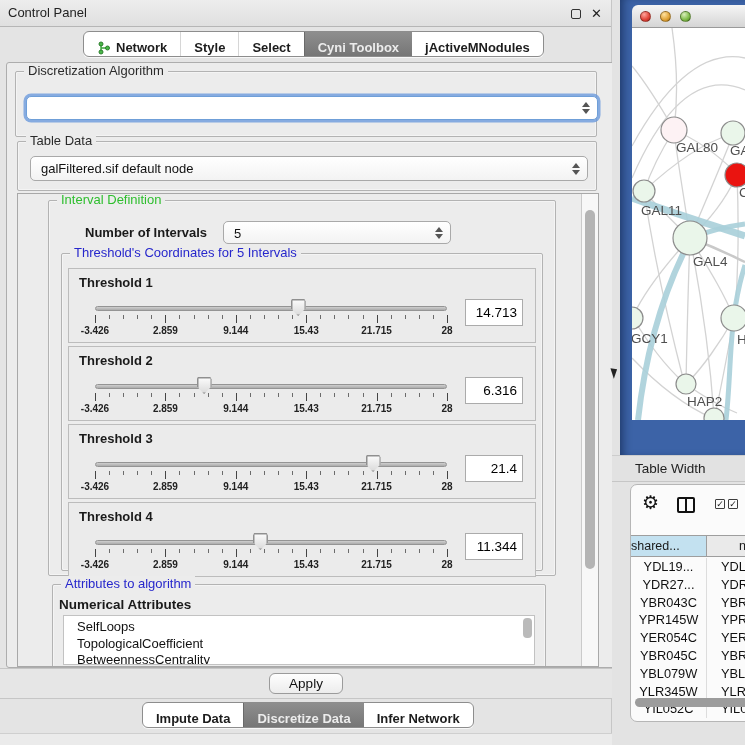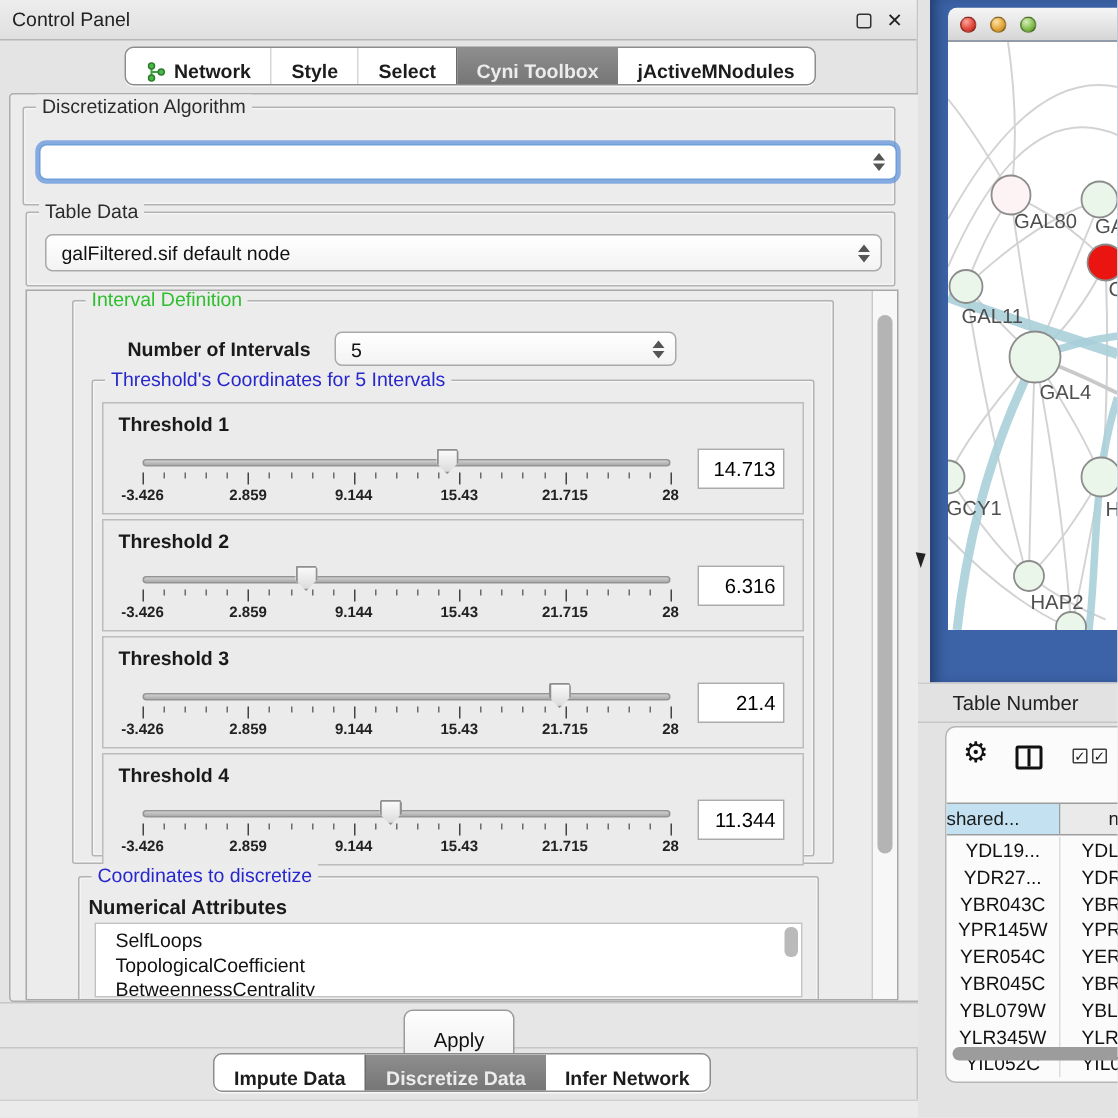--- a/index.html
+++ b/index.html
@@ -73,21 +73,21 @@
   .value-box { position:absolute; right:12px; top:30px; width:58px; height:27px; background:#fff; border:1px solid #ababab; font-size:13.5px; line-height:25px; text-align:right; padding-right:5px; color:#000; }
 
   .attr-group { left:34px; top:390px; width:494px; height:92px; }
   .attr-title { position:absolute; left:6px; top:12px; font-weight:bold; font-size:13.5px; }
   .attr-list { position:absolute; left:10px; top:30px; width:472px; height:50px; background:#fff; border:1px solid #c2c2c2; overflow:hidden; }
   .attr-list .li { font-size:13px; line-height:16.5px; padding-left:13px; color:#111; }
   .attr-list .li:first-child { padding-top:3px; }
   .list-thumb { position:absolute; right:2px; top:2px; width:9px; height:20px; background:#bababa; border-radius:4px; }
 
   .apply-strip { position:absolute; left:0; top:668px; width:612px; height:31px; background:#e6e6e6; border-top:1px solid #c6c6c6; border-bottom:1px solid #c6c6c6; text-align:center; }
-  .apply-btn { display:inline-block; margin-top:4px; padding:12px 19px; font-size:13.5px; color:#111; background:linear-gradient(#fefefe,#ececec); border:1px solid #9b9b9b; border-radius:6px; }
+  .apply-btn { display:inline-block; margin-top:4px; padding:2px 19px; font-size:13.5px; color:#111; background:linear-gradient(#fefefe,#ececec); border:1px solid #9b9b9b; border-radius:6px; }
 
   .footer-strip { position:absolute; left:0; top:733px; width:612px; height:12px; background:#ebebeb; border-top:1px solid #cfcfcf; }
 
   
   .right-bg { position:absolute; left:612px; top:0; width:133px; height:745px; background:#e3e3e3; }
   .net-window { position:absolute; left:620px; top:0; width:125px; height:455px; background:#3c63a7; box-shadow:inset 7px 0 9px -4px rgba(10,25,60,.55); }
   .net-titlebar { position:absolute; left:12px; top:5px; right:0; height:23px; background:linear-gradient(#f6f6f6,#d5d5d5); border-bottom:1px solid #9a9a9a; border-top-left-radius:6px; }
   .dot { position:absolute; top:6px; width:11px; height:11px; border-radius:50%; border:1px solid rgba(0,0,0,.3); }
   .dot.red { left:8px; background:radial-gradient(circle at 35% 28%, #ffa49b, #df4237 60%, #a92a21); }
   .dot.yellow { left:28px; background:radial-gradient(circle at 35% 28%, #ffe2a0, #e0a338 60%, #ab7414); }
@@ -360,21 +360,21 @@
                   <b style="left: 100%;">28</b>
                 </div>
               <div class="thumb" style="left: calc(46.9993% - 7.5px);"></div>
             </div>
             <div class="value-box">11.344</div>
           </div>
         </div>
       </div>
 
       <div class="group attr-group">
-        <span class="legend blue">Coordinates to discretize</span>
+        <span class="legend blue">Attributes to algorithm</span>
         <span class="attr-title">Numerical Attributes</span>
         <div class="attr-list">
           <div class="li">SelfLoops</div>
           <div class="li">TopologicalCoefficient</div>
           <div class="li">BetweennessCentrality</div>
           <div class="list-thumb"></div>
         </div>
       </div>
 
       <div class="vscroll">
@@ -452,21 +452,21 @@
         <text x="107" y="169" fill="#4f4f4f" font-size="13.5" font-family="Liberation Sans, sans-serif">C</text>
         <text x="9" y="187" fill="#4f4f4f" font-size="13.5" font-family="Liberation Sans, sans-serif">GAL11</text>
         <text x="61" y="238" fill="#4f4f4f" font-size="13.5" font-family="Liberation Sans, sans-serif">GAL4</text>
         <text x="-1" y="315" fill="#4f4f4f" font-size="13.5" font-family="Liberation Sans, sans-serif">GCY1</text>
         <text x="105" y="316" fill="#4f4f4f" font-size="13.5" font-family="Liberation Sans, sans-serif">H</text>
         <text x="55" y="378" fill="#4f4f4f" font-size="13.5" font-family="Liberation Sans, sans-serif">HAP2</text>
       </svg></div>
 </div>
 
 <div class="tp-strip">
-  <span>Table Number</span>
+  <span>Table Width</span>
 </div>
 
 <div class="table-card">
   <div class="tp-toolbar">
     <span class="gear">⚙</span>
     <span class="split-icon"></span>
     <span class="cb c1p">✓</span>
     <span class="cb c2p">✓</span>
   </div>
   <div class="tp-header">

